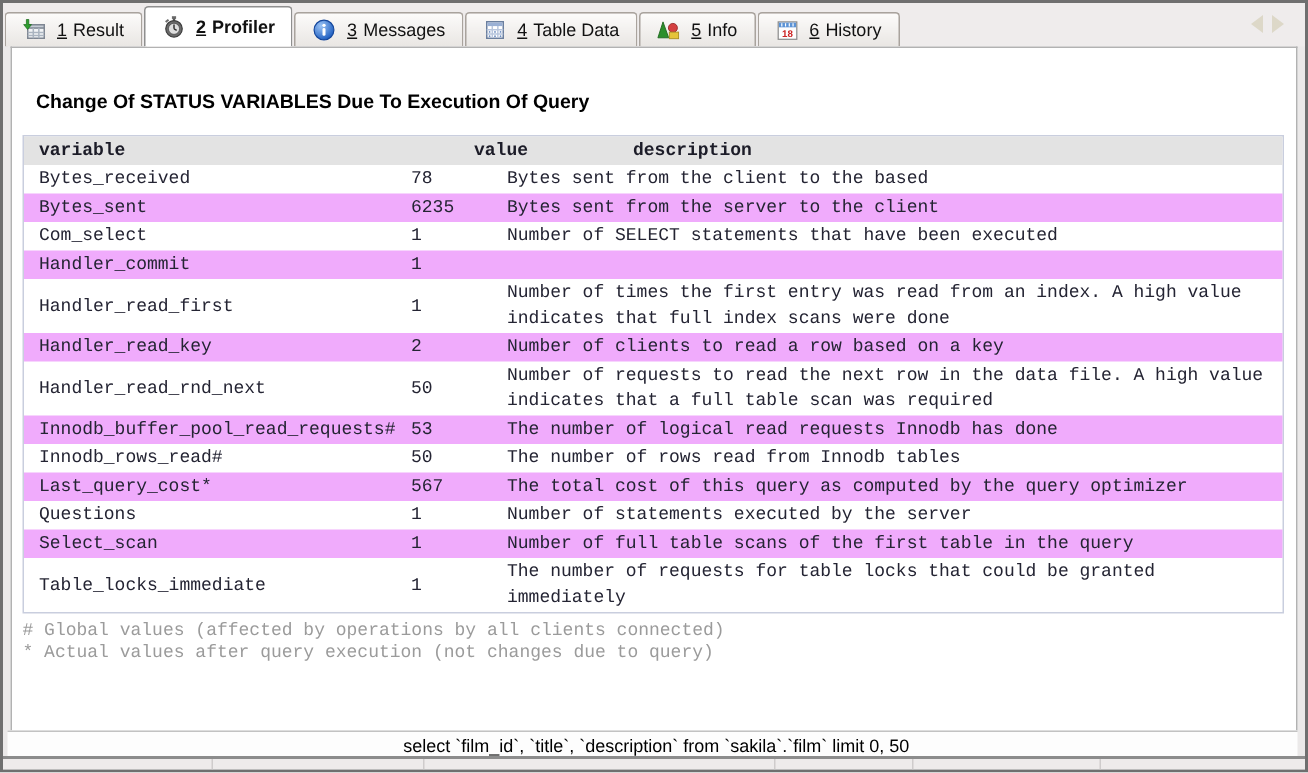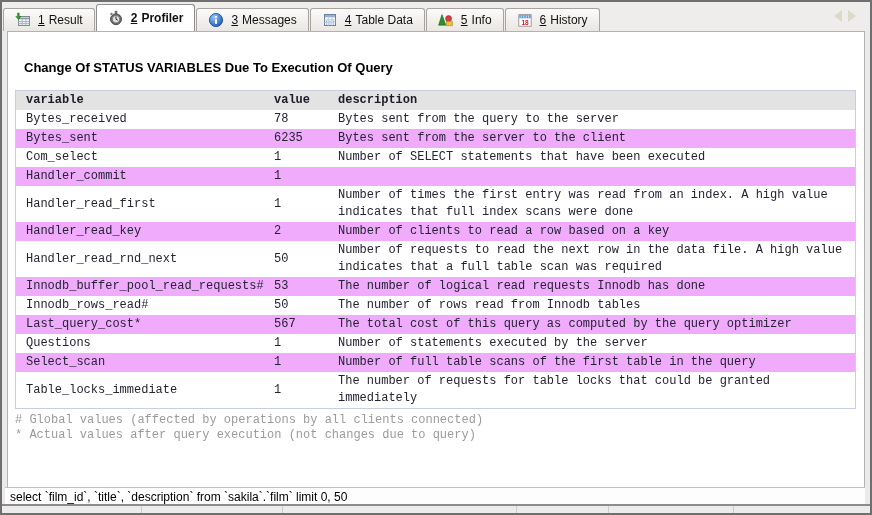--- a/index.html
+++ b/index.html
@@ -43,40 +43,40 @@
   .content {
     position: absolute; left: 5px; right: 5px; top: 29px; height: 456px;
     background: #fff; border: 1px solid #b2b2b2; border-bottom: none;
     overflow: hidden;
   }
   .heading { margin: 28px 0 0 16px; font-size: 13px; font-weight: bold; color: #000; }
 
   .tablewrap { margin: 15px 8px 0 7px; border: 1px solid #c9cede; background: #fff; }
   .trow { display: flex; align-items: center; }
   .trow.stripe { background: #f0abfc; }
-  .trow.thead { background: #e3e3e3; }
+  .trow.thead { background: #e3e3e3; gap: 42px; }
   .cell {
     font-family: "Liberation Mono", monospace; font-size: 12px;
     line-height: 17px; padding-top: 1px; padding-bottom: 1px; color: #242433;
   }
   .thead .cell { font-weight: bold; color: #1c1c28; }
   .c-variable { width: 258px; padding-left: 10px; flex: none; }
   .c-value    { width: 44px;  text-align: left; flex: none; }
   .c-description { flex: 1; padding-left: 20px; padding-right: 6px; }
 
   .footnotes {
     margin: 4px 0 0 7px; font-family: "Liberation Mono", monospace;
     font-size: 12px; line-height: 15px; color: #9b9b9b;
   }
 
   
   .querybar {
     position: absolute; left: 3px; right: 5px; top: 485px; height: 17px;
     background: #fdfdfd; border-top: 1px solid #c2c2c2;
-    font-size: 12px; color: #000; padding: 2px 0 0 5px; white-space: nowrap; overflow: hidden;
+    font-size: 12px; color: #000; padding: 2px 0 0 5px; white-space: nowrap; overflow: hidden; text-align: center;
   }
 
   
   .statusbar {
     position: absolute; left: 0; right: 0; bottom: 0; height: 9px;
     background: #eeebeb; border-top: 2px solid #8c8c8c; display: flex;
   }
   .seg { border-right: 1px solid #cfcccc; height: 100%; flex: none; }
   .seg:last-child { border-right: none; flex: 1; }
 </style>
@@ -182,21 +182,21 @@
     <div class="tablewrap">
       <div class="trow thead">
         <div class="cell c-variable">variable</div>
         <div class="cell c-value">value</div>
         <div class="cell c-description">description</div>
       </div>
       <div>
           <div class="trow">
             <div class="cell c-variable">Bytes_received</div>
             <div class="cell c-value">78</div>
-            <div class="cell c-description">Bytes sent from the query to the server</div>
+            <div class="cell c-description">Bytes sent from the client to the based</div>
           </div>
           <div class="trow stripe">
             <div class="cell c-variable">Bytes_sent</div>
             <div class="cell c-value">6235</div>
             <div class="cell c-description">Bytes sent from the server to the client</div>
           </div>
           <div class="trow">
             <div class="cell c-variable">Com_select</div>
             <div class="cell c-value">1</div>
             <div class="cell c-description">Number of SELECT statements that have been executed</div>

